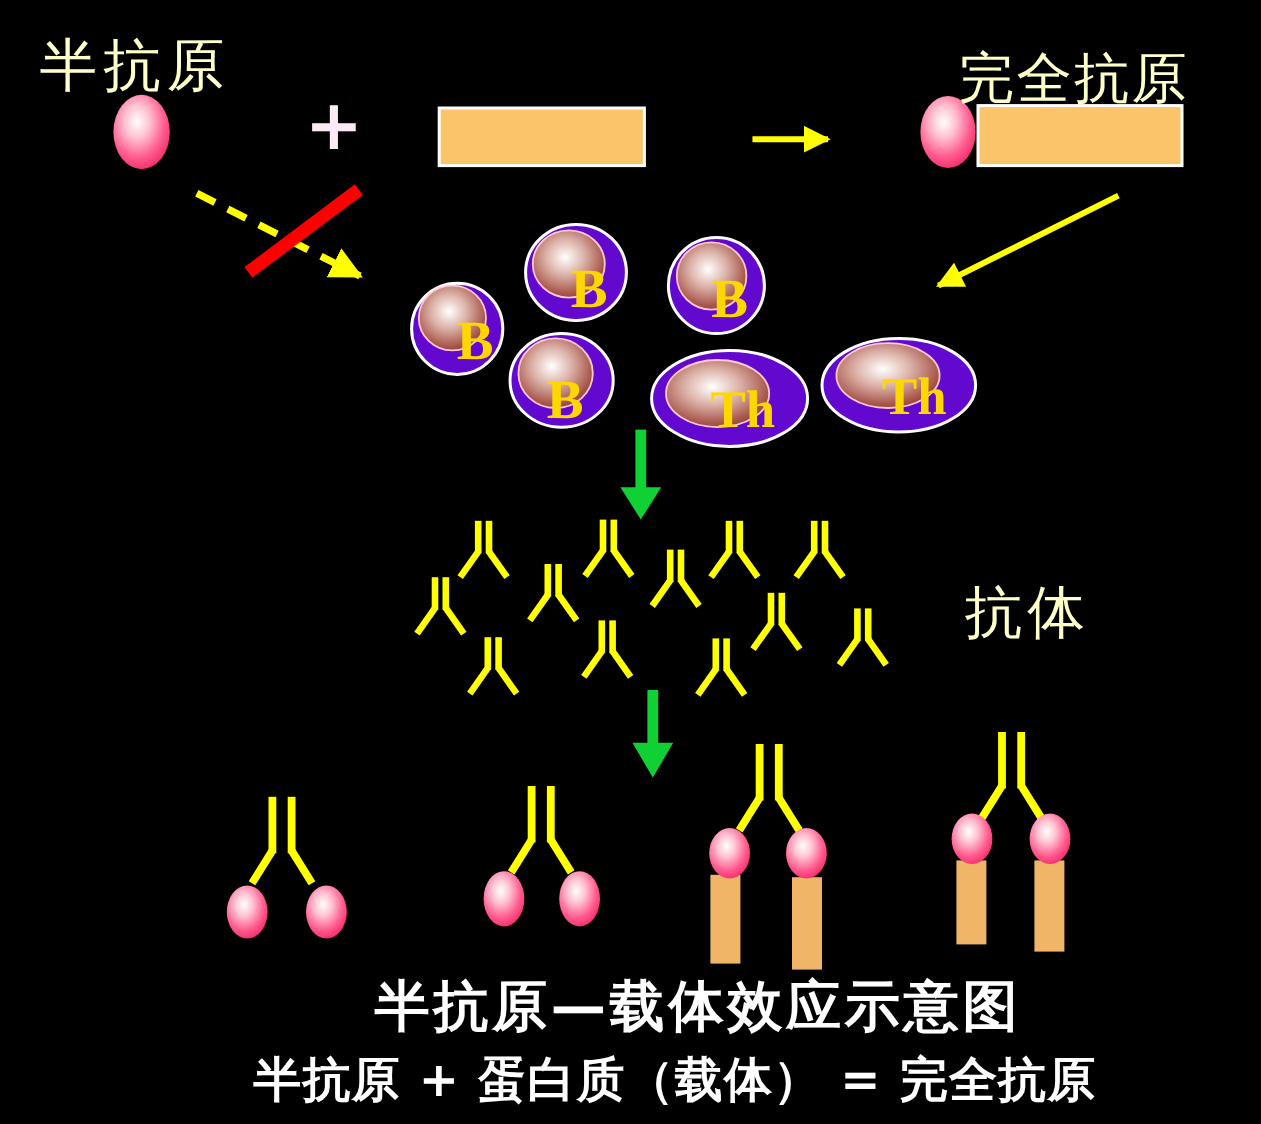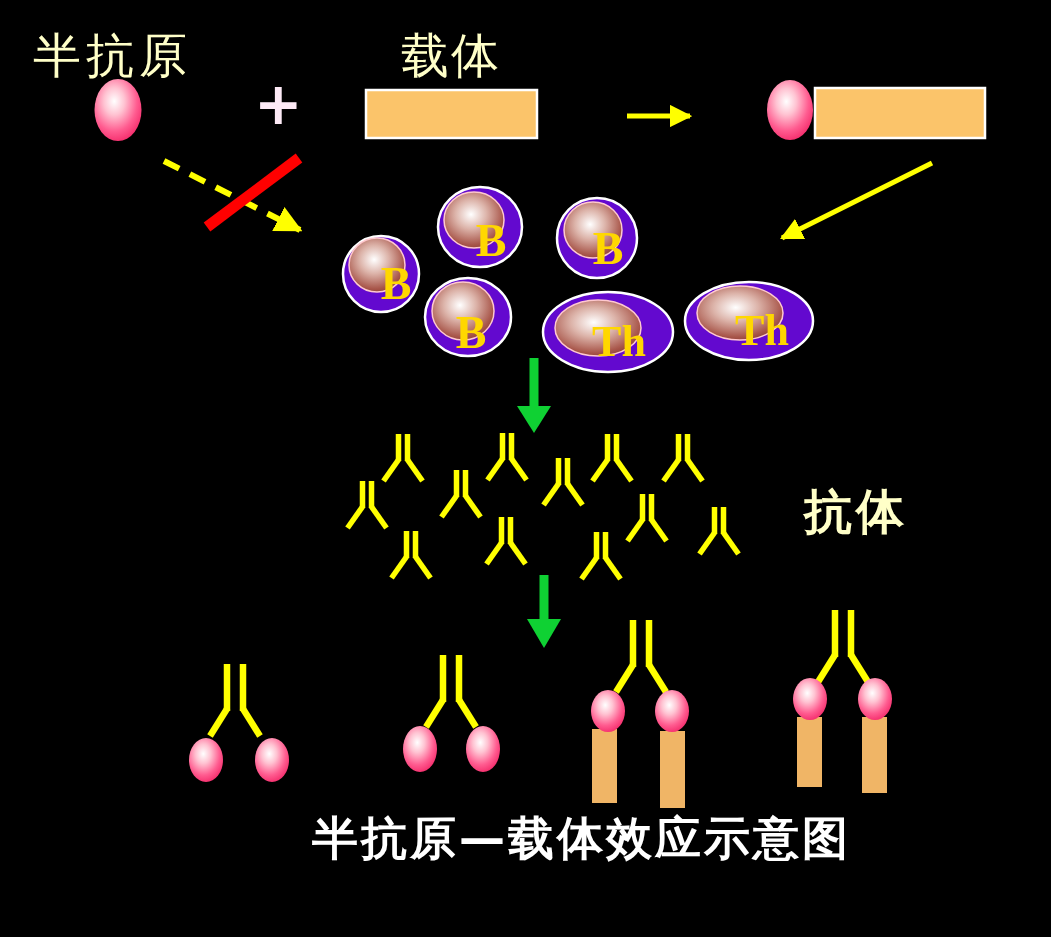--- a/index.html
+++ b/index.html
@@ -7,21 +7,21 @@
     position:relative;width:1051px;height:937px;background:#000;overflow:hidden;
     font-family:"DejaVu Sans","Liberation Sans",sans-serif;
   }
   .stage svg{position:absolute;left:0;top:0;}
   .lbl{position:absolute;white-space:nowrap;line-height:1.05;}
   .t-yellow{color:#ffffc8;margin-top:20px;}
   .t-hapten{left:33px;top:10px;font-size:48px;letter-spacing:5px;}
   .t-carrier{left:401px;top:10px;font-size:48px;letter-spacing:2px;}
   .t-complete{left:799px;top:21px;font-size:46px;letter-spacing:2px;}
   .t-plus{left:254px;top:74px;font-size:58px;font-weight:bold;color:#fdeaf6;}
-  .t-antibody{left:804px;top:466px;font-size:48px;letter-spacing:4px;font-weight:bold;}
+  .t-antibody{left:804px;top:466px;font-size:48px;letter-spacing:4px;}
   .t-title{left:300px;top:814px;font-size:46px;font-weight:bold;color:#ffffff;letter-spacing:3px;margin-left:12px;}
   .t-formula{left:211px;top:879px;font-size:40px;font-weight:bold;color:#ffffff;letter-spacing:1px;}
   .cellBody{fill:#6309cf;stroke:#ffffff;stroke-width:2.5;}
   .nucleus{stroke:#ffc9cf;stroke-width:1.5;}
   .cellB,.cellTh{font-family:"Liberation Serif","DejaVu Serif",serif;font-weight:bold;
     fill:#ffd700;text-anchor:middle;}
   .cellB{font-size:46px;}
   .cellTh{font-size:44px;}
 </style>
 </head>
@@ -150,17 +150,18 @@
     <use href="#abL" transform="translate(843,610)"></use>
     <rect x="797" y="717" width="25" height="70" fill="#f0b566"></rect>
     <rect x="862" y="717" width="25" height="76" fill="#f0b566"></rect>
     <ellipse cx="810" cy="699" rx="17" ry="21" fill="url(#gPink)"></ellipse>
     <ellipse cx="875" cy="699" rx="17" ry="21" fill="url(#gPink)"></ellipse>
   </g>
 </svg>
 
 <div class="lbl t-yellow t-hapten">半抗原</div>
 <div class="lbl t-plus">+</div>
-<div class="lbl t-yellow t-carrier">载体</div>
+<div class="lbl t-yellow t-complete">完全抗原</div>
 <div class="lbl t-yellow t-antibody">抗体</div>
 <div class="lbl t-title">半抗原—载体效应示意图</div>
+<div class="lbl t-formula">半抗原 + 蛋白质（载体） = 完全抗原</div>
 
 </div>
 
 </body></html>

